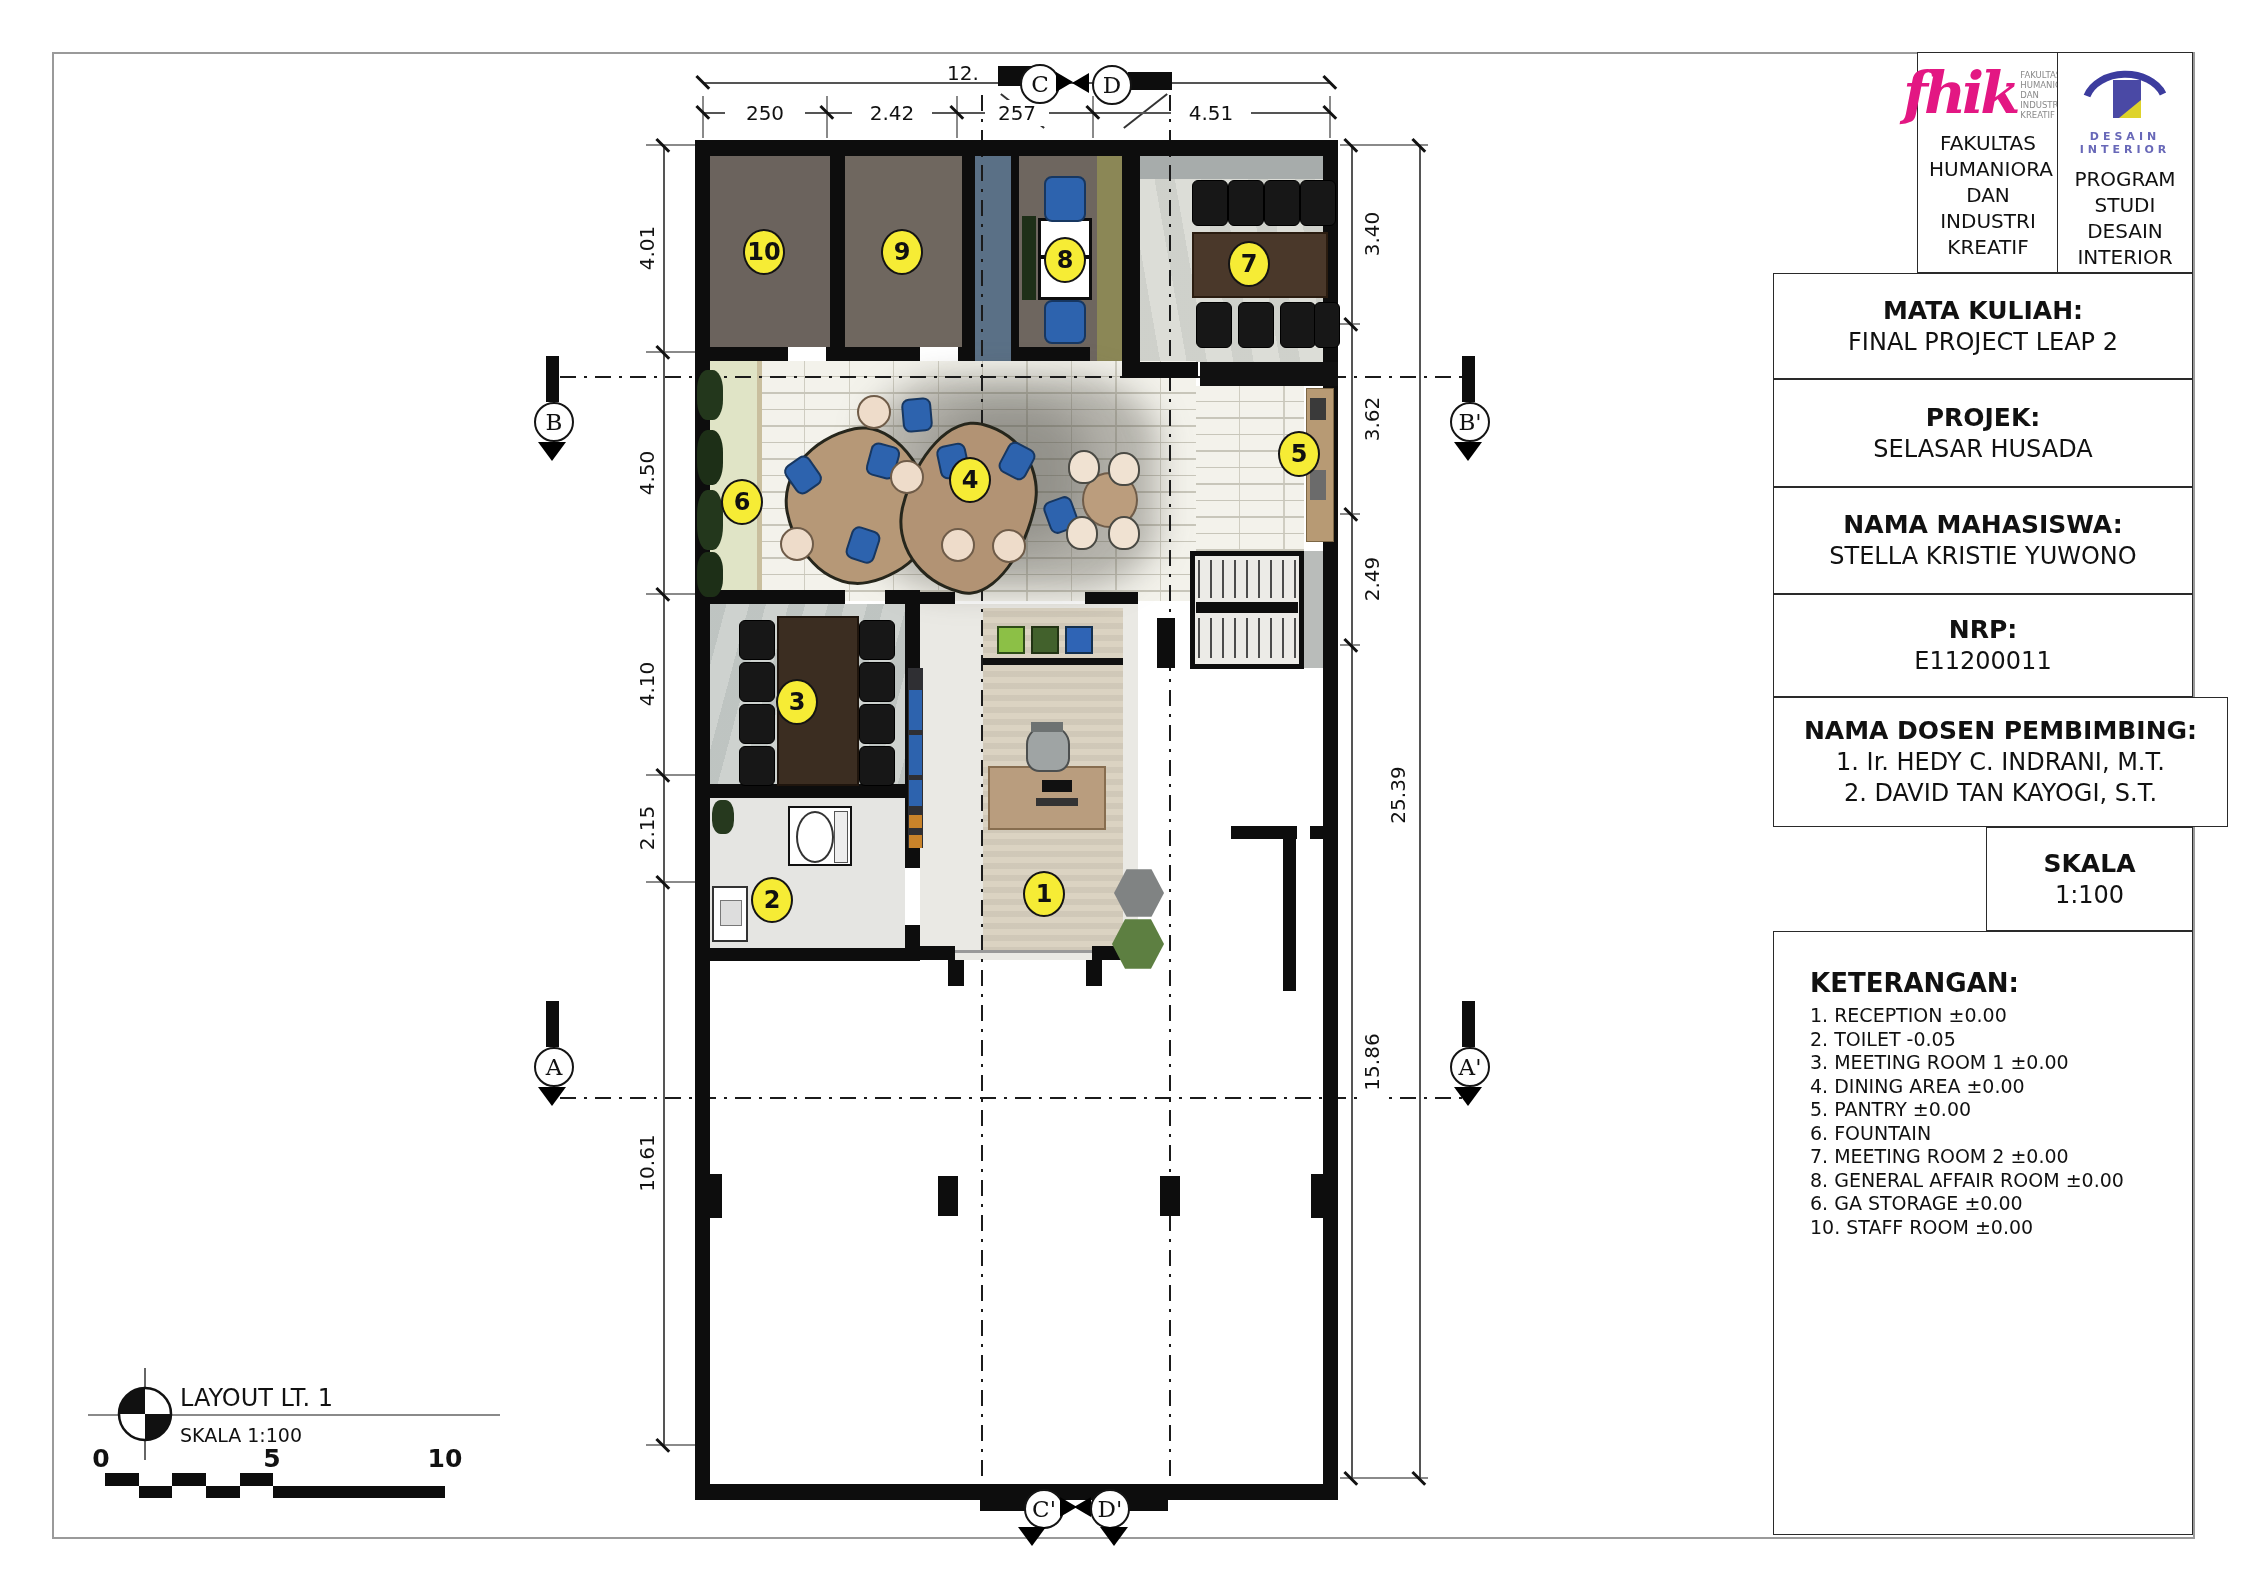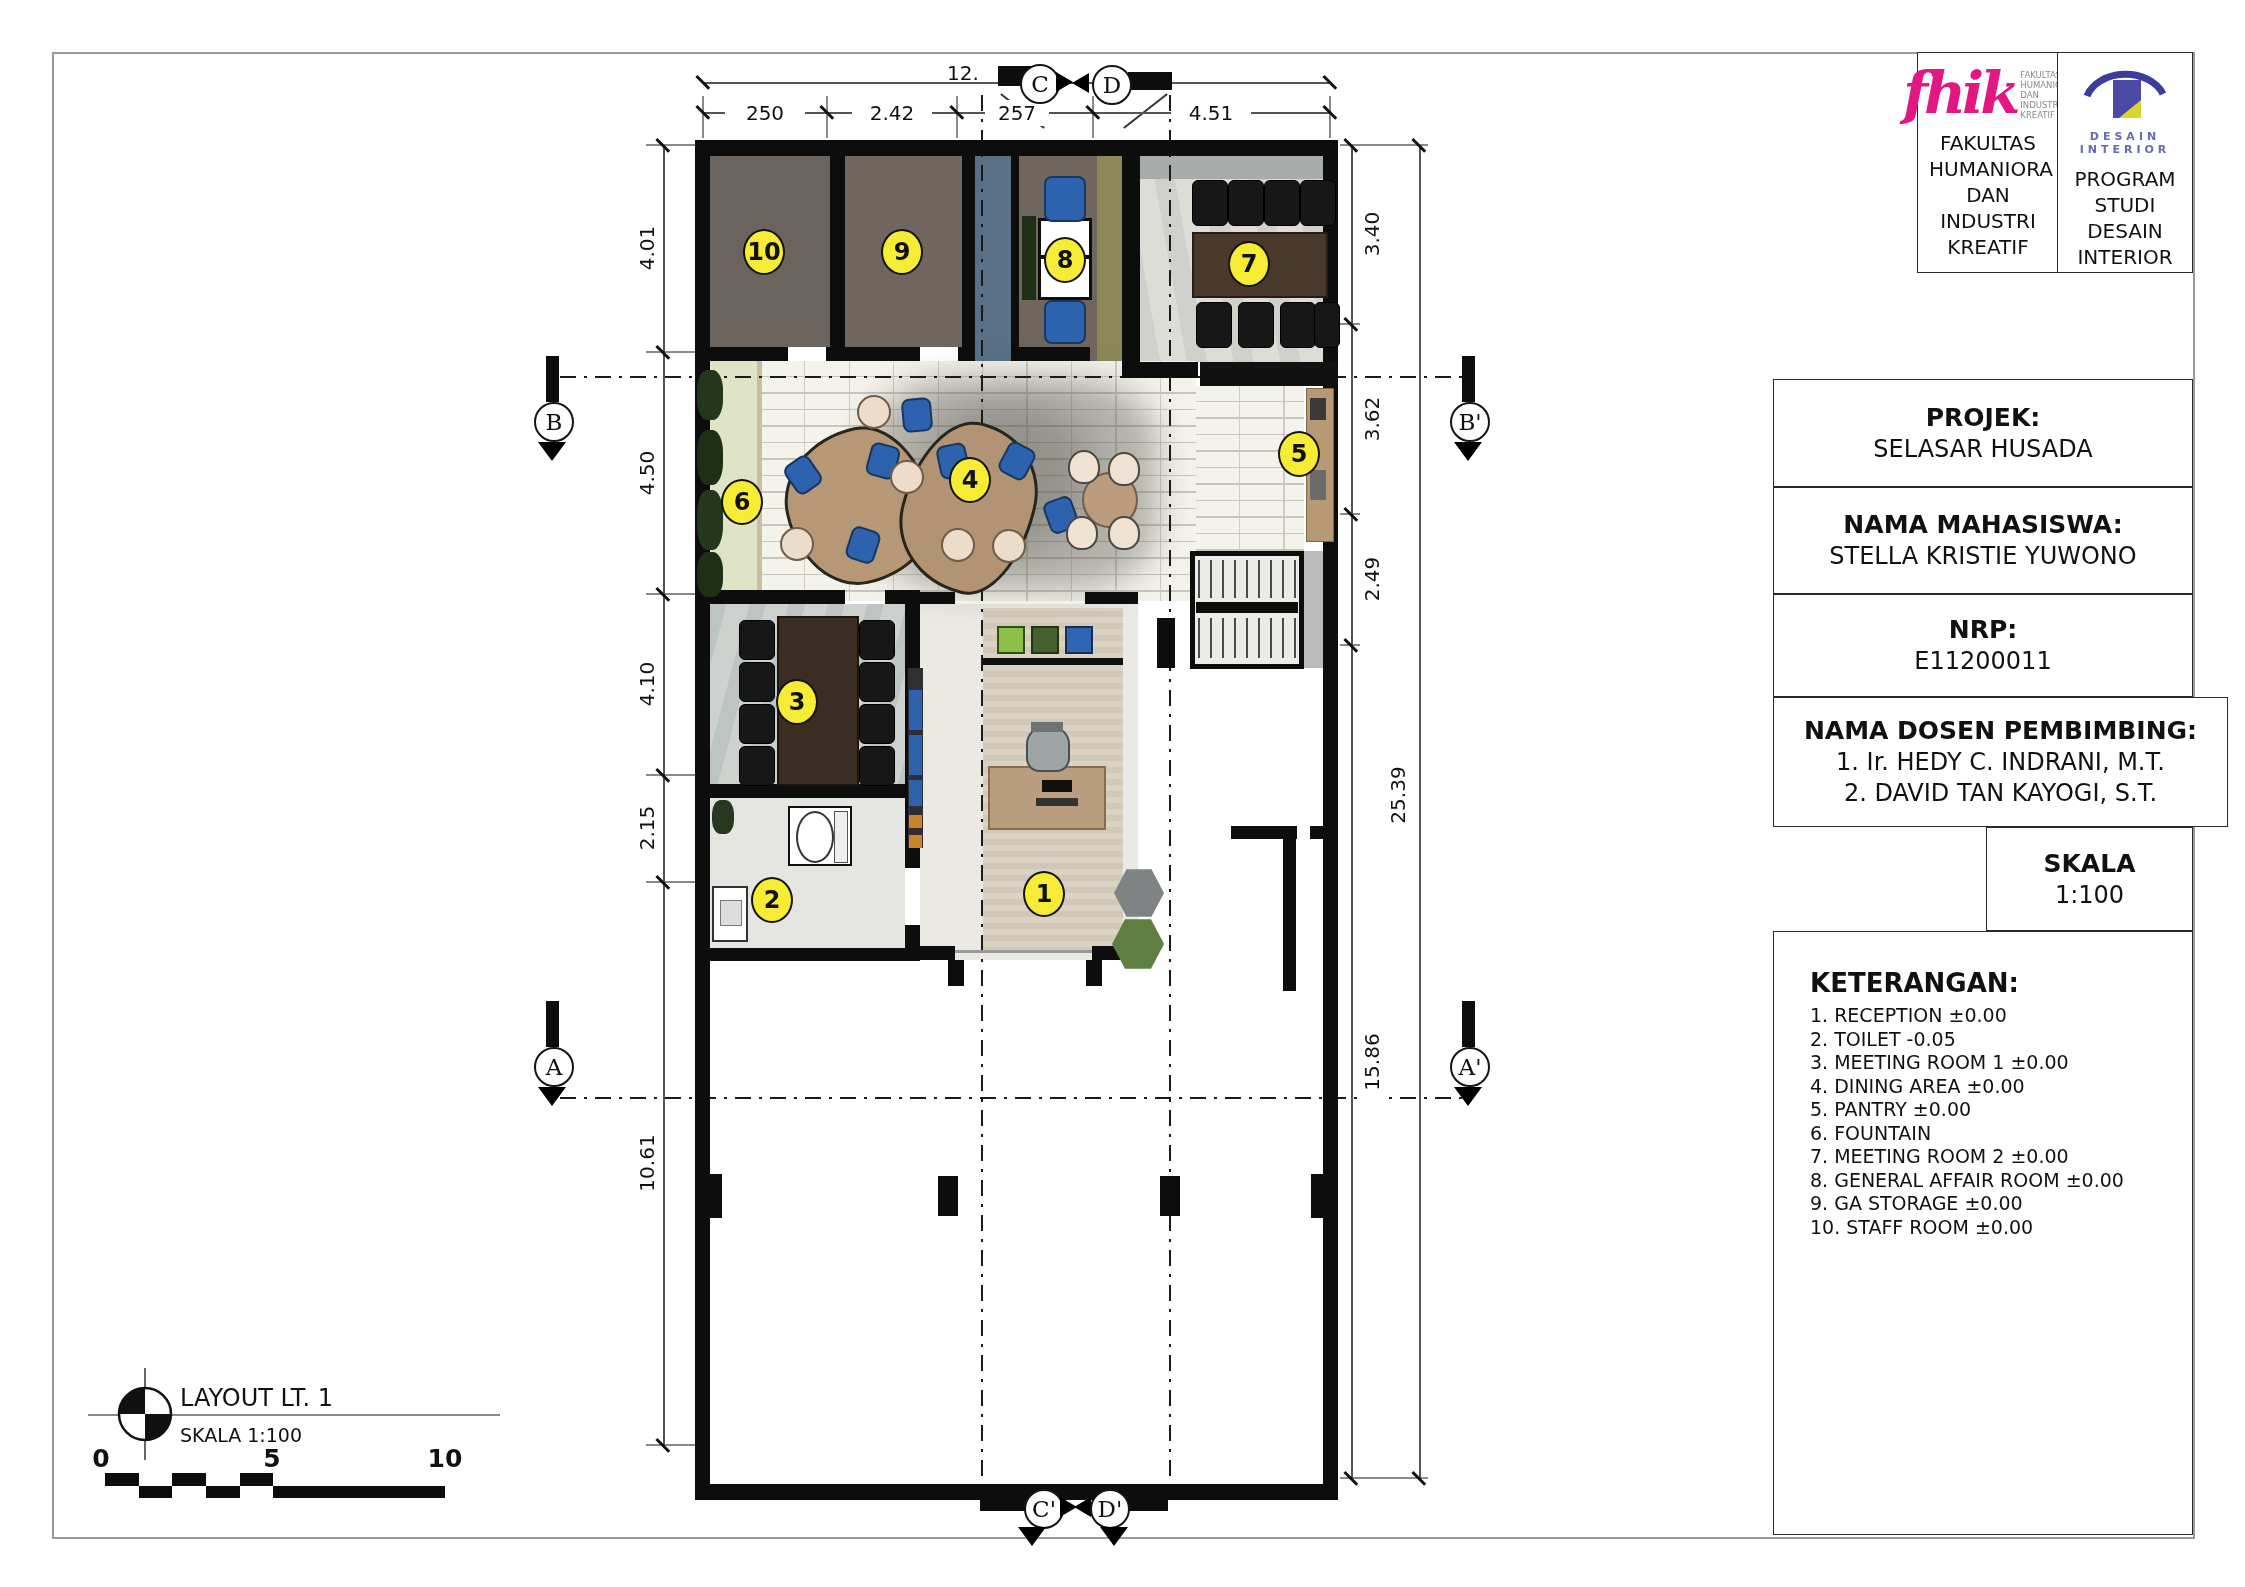--- a/index.html
+++ b/index.html
@@ -390,20 +390,24 @@
     <svg width="88" height="72" viewBox="0 0 88 72">
       <path d="M6,40 A40,30 0 0 1 82,38" stroke="#3c3c9e" stroke-width="7" fill="none"></path>
       <rect x="32" y="24" width="28" height="38" fill="#4a49a5"></rect>
       <polygon points="38,62 60,62 60,44" fill="#ded32b"></polygon>
     </svg>
     <div class="preline" style="font-size:11px;font-weight:bold;letter-spacing:4px;color:#6868b8;margin-top:2px;">DESAIN
 INTERIOR</div>
     <div class="instname" style="width:112px;">PROGRAM STUDI DESAIN INTERIOR</div>
   </div>
 
+  <div class="tbc" style="left:1773px;top:273px;width:420px;height:106px;">
+    <div class="lab">MATA KULIAH:</div>
+    <div class="val">FINAL PROJECT LEAP 2</div>
+  </div>
   <div class="tbc" style="left:1773px;top:379px;width:420px;height:108px;">
     <div class="lab">PROJEK:</div>
     <div class="val">SELASAR HUSADA</div>
   </div>
   <div class="tbc" style="left:1773px;top:487px;width:420px;height:107px;">
     <div class="lab">NAMA MAHASISWA:</div>
     <div class="val">STELLA KRISTIE YUWONO</div>
   </div>
   <div class="tbc" style="left:1773px;top:594px;width:420px;height:103px;">
     <div class="lab">NRP:</div>
@@ -422,16 +426,16 @@
   <div class="tbc ket-wrap" style="left:1773px;top:931px;width:420px;height:604px;">
     <div class="ket-title">KETERANGAN:</div>
     <div class="ket-item">1. RECEPTION ±0.00</div>
     <div class="ket-item">2. TOILET -0.05</div>
     <div class="ket-item">3. MEETING ROOM 1 ±0.00</div>
     <div class="ket-item">4. DINING AREA ±0.00</div>
     <div class="ket-item">5. PANTRY ±0.00</div>
     <div class="ket-item">6. FOUNTAIN</div>
     <div class="ket-item">7. MEETING ROOM 2 ±0.00</div>
     <div class="ket-item">8. GENERAL AFFAIR ROOM ±0.00</div>
-    <div class="ket-item">9. GA STORAGE ±0.00</div>
+    <div class="ket-item">6. GA STORAGE ±0.00</div>
     <div class="ket-item">10. STAFF ROOM ±0.00</div>
   </div>
 </div>
 
 </body></html>

